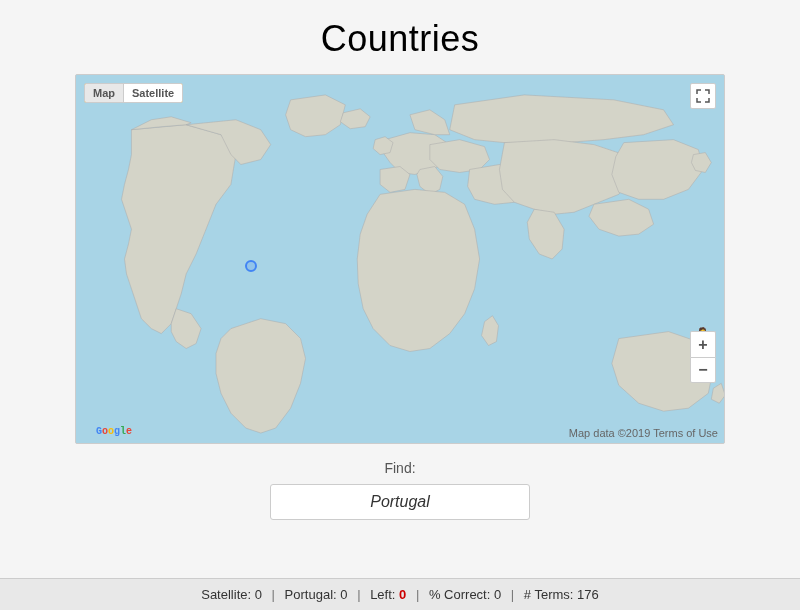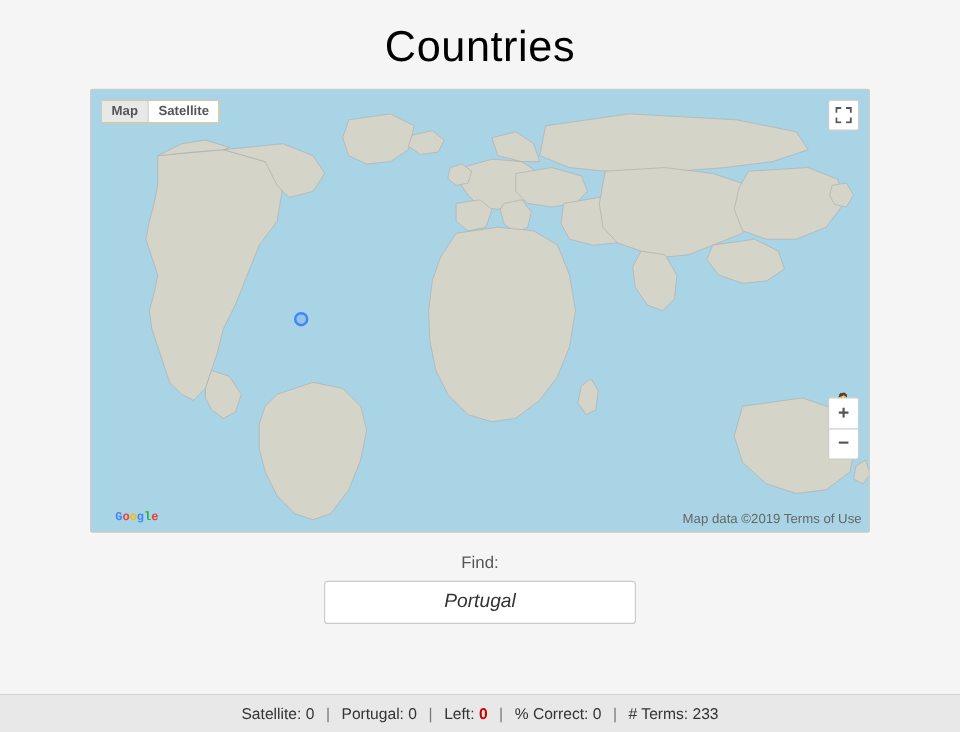--- a/index.html
+++ b/index.html
@@ -336,14 +336,14 @@
   <span>Portugal:</span>
   <span class="status-value">0</span>
   <span class="status-separator">|</span>
   <span>Left:</span>
   <span class="status-wrong">0</span>
   <span class="status-separator">|</span>
   <span>% Correct:</span>
   <span class="status-value">0</span>
   <span class="status-separator">|</span>
   <span># Terms:</span>
-  <span class="status-value">233</span>
+  <span class="status-value">176</span>
 </div>
 
 </body></html>

